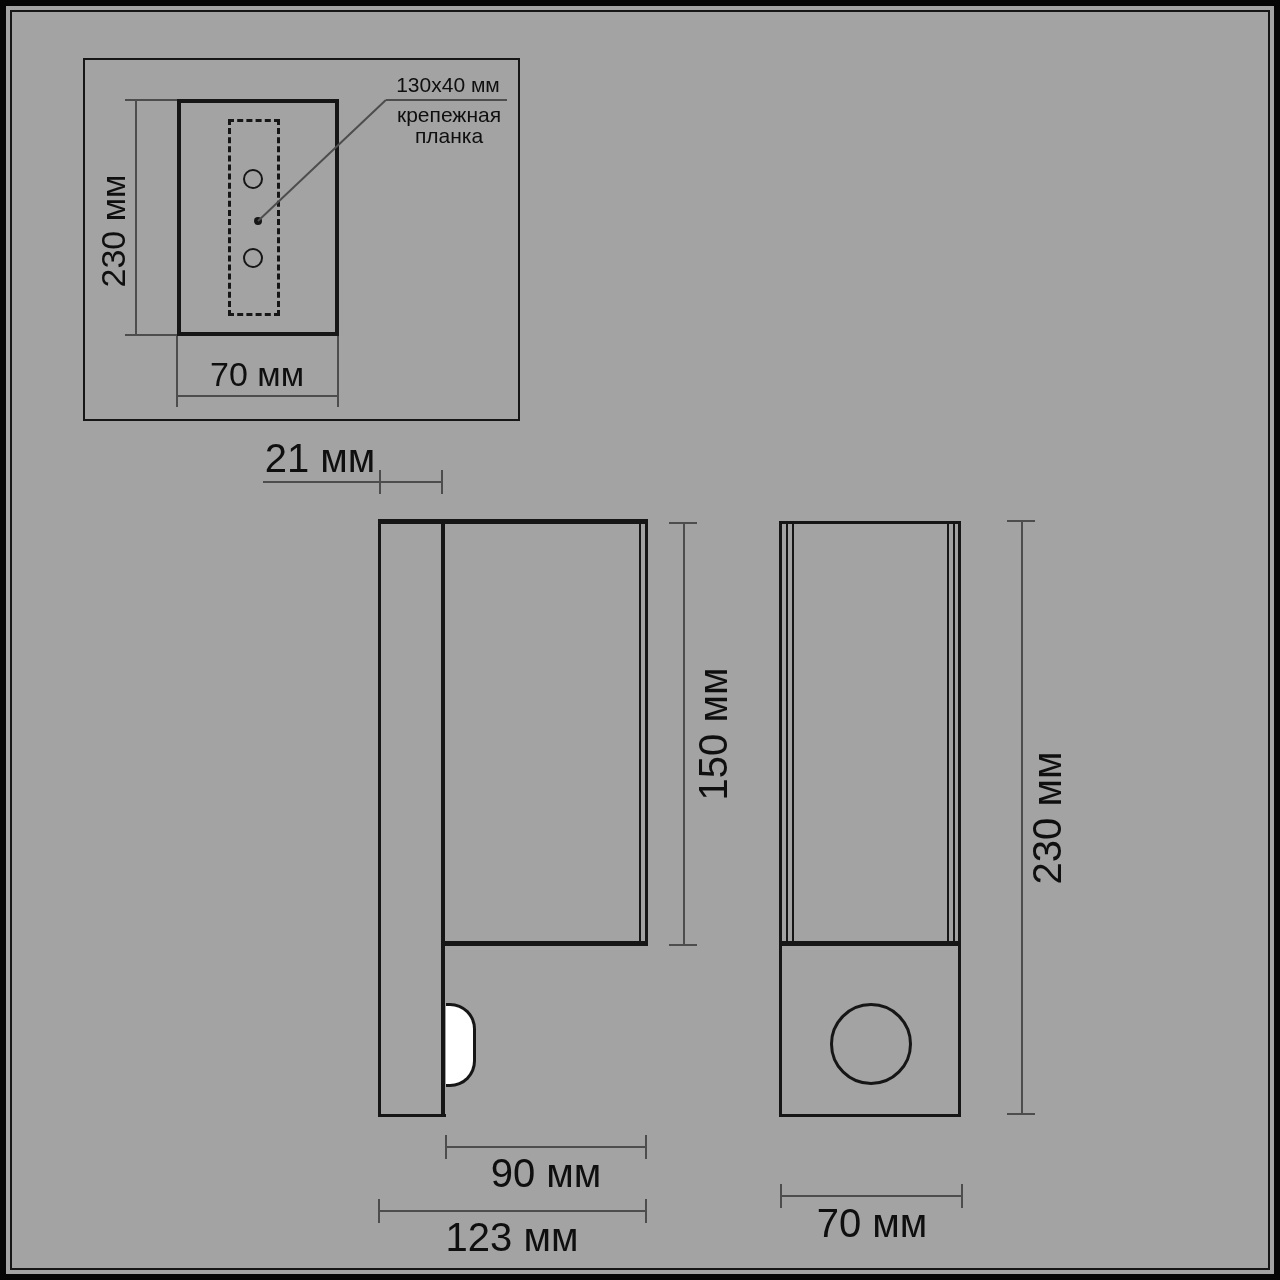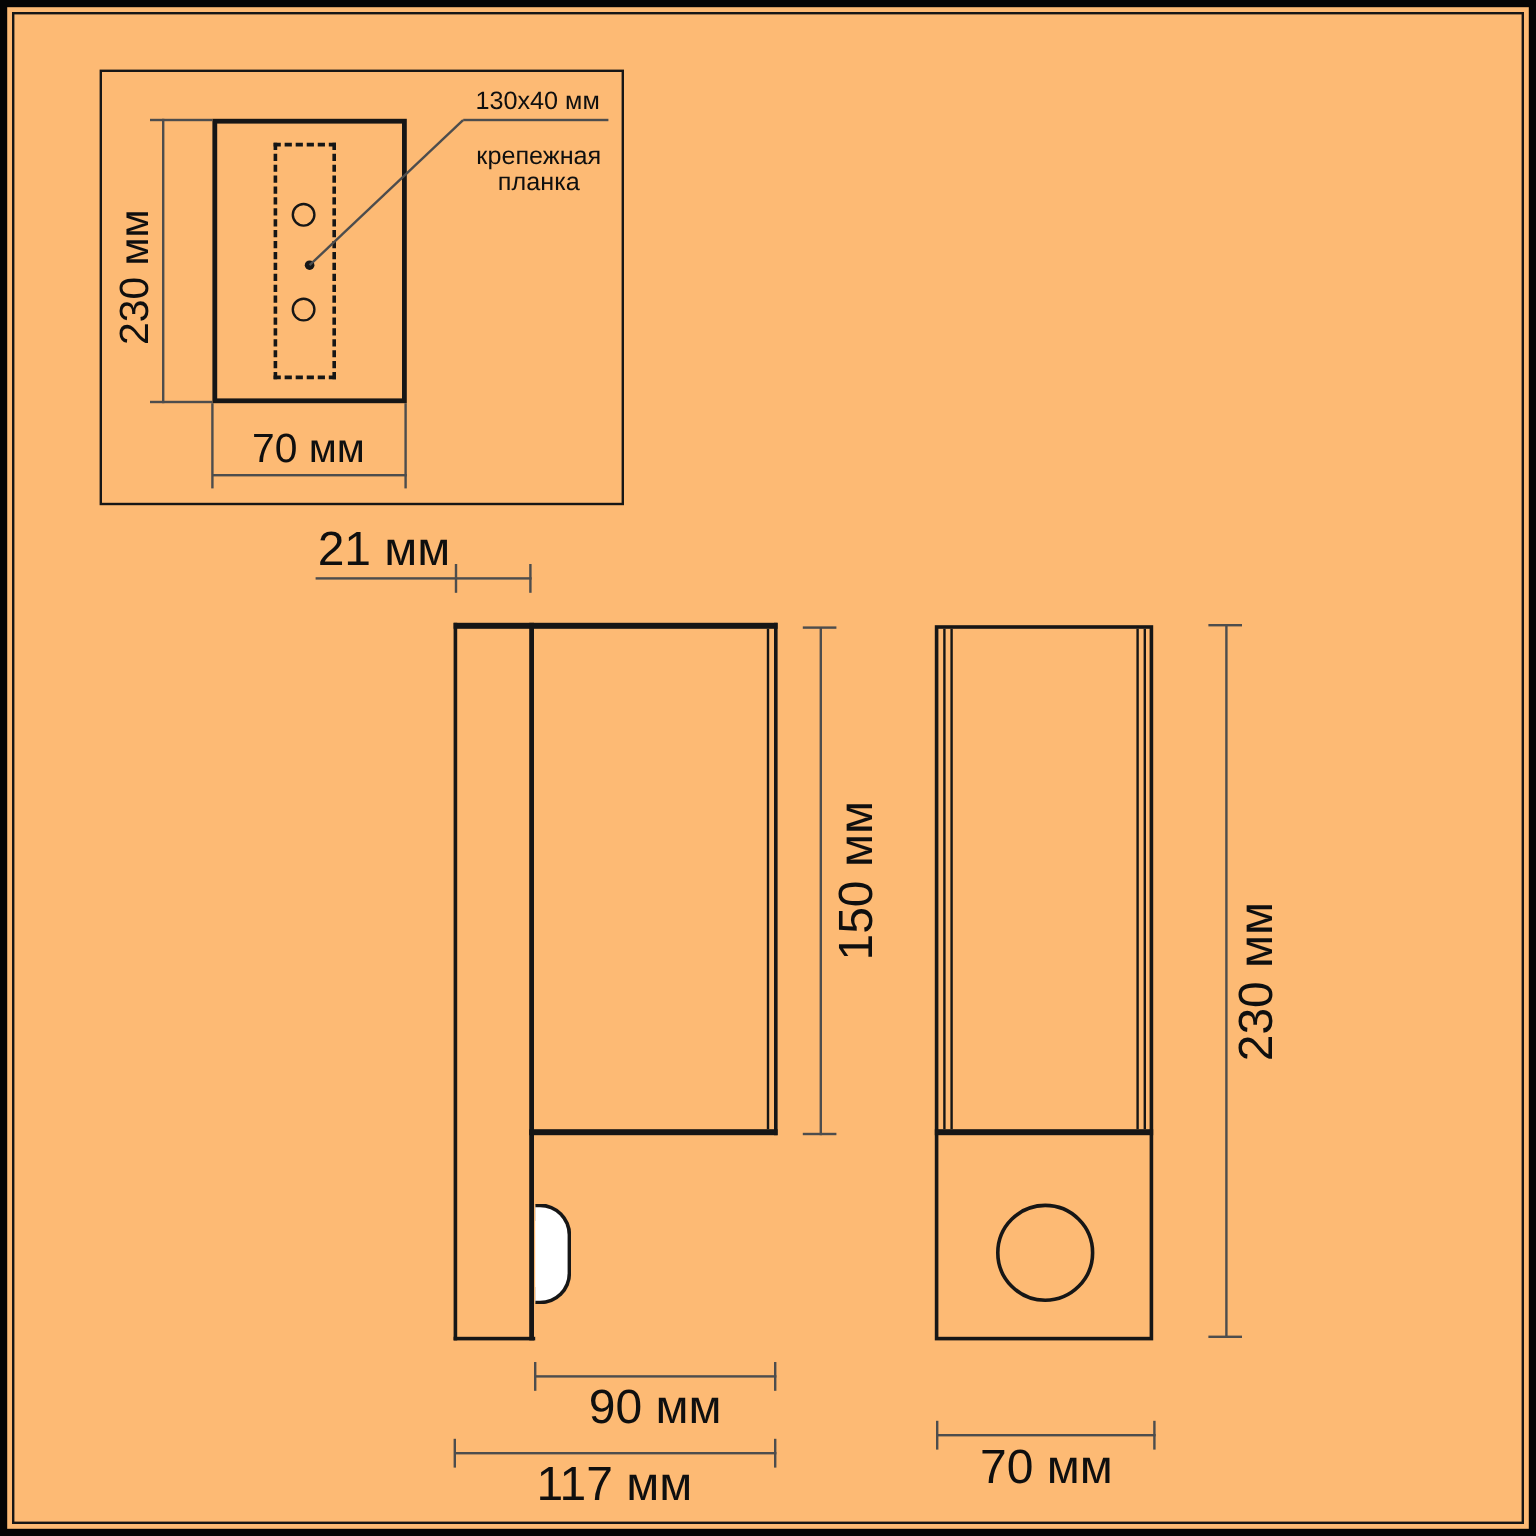--- a/index.html
+++ b/index.html
@@ -1,18 +1,18 @@
 <!DOCTYPE html>
 <html><head>
 <meta charset="utf-8">
 <style>
   * { margin:0; padding:0; box-sizing:border-box; }
   html,body { background:#ffffff; }
   .canvas {
-    position:relative; width:1280px; height:1280px; background:#fdba74;
+    position:relative; width:1280px; height:1280px; background:#a3a3a3;
     font-family:"Liberation Sans","DejaVu Sans",sans-serif; color:#111;
     overflow:hidden;
   }
   .frame-outer { position:absolute; inset:0; border:6px solid #050505; }
   .frame-inner { position:absolute; inset:10px; border:2px solid #161616; }
   .ln  { position:absolute; background:#161616; }      
   .dim { position:absolute; background:#4d4d4d; }      
   .outline { position:absolute; border:3px solid #161616; background:transparent; }
   .dim-label { position:absolute; font-size:40px; line-height:1.08; color:#0f0f0f; white-space:nowrap; }
   .dim-label.small { font-size:34px; }
@@ -36,21 +36,21 @@
     <div class="outline" style="left:228px; top:119px; width:52px; height:197px; border-style:dashed;"></div>
 
     <div class="outline" style="left:243px; top:169px; width:20px; height:20px; border-width:2.5px; border-radius:50%;"></div>
     <div class="outline" style="left:243px; top:248px; width:20px; height:20px; border-width:2.5px; border-radius:50%;"></div>
 
     <div class="ln" style="left:254px; top:217px; width:8px; height:8px; border-radius:50%;"></div>
     <div class="dim" style="left:258px; top:220px; width:176px; height:2px; transform:rotate(-43.4deg); transform-origin:0 50%;"></div>
     <div class="dim" style="left:386px; top:99px; width:121px; height:2px;"></div>
 
     <div class="note-label hcenter" style="left:448px; top:74px;">130x40 мм</div>
-    <div class="note-label" style="left:374px; top:104px; width:150px; text-align:center; white-space:normal;margin-top:16px;">крепежная планка</div>
+    <div class="note-label" style="left:374px; top:104px; width:150px; text-align:center; white-space:normal;">крепежная планка</div>
 
     <div class="dim" style="left:125px; top:99px; width:52px; height:2px;"></div>
     <div class="dim" style="left:125px; top:334px; width:52px; height:2px;"></div>
     <div class="dim" style="left:135px; top:99px; width:2px; height:237px;"></div>
     <div class="dim-label small rot" style="left:113px; top:231px;">230 мм</div>
 
     <div class="dim" style="left:176px; top:336px; width:2px; height:71px;"></div>
     <div class="dim" style="left:337px; top:336px; width:2px; height:71px;"></div>
     <div class="dim" style="left:177px; top:395px; width:162px; height:2px;"></div>
     <div class="dim-label small hcenter" style="left:257px; top:356px;">70 мм</div>
@@ -85,21 +85,21 @@
     <div class="dim" style="left:446px; top:1146px; width:201px; height:2px;"></div>
     <div class="dim" style="left:445px; top:1135px; width:2px; height:24px;"></div>
     <div class="dim" style="left:645px; top:1135px; width:2px; height:24px;"></div>
     <div class="dim-label hcenter" style="left:546px; top:1152px;">90 мм</div>
   </div>
 
   <div>
     <div class="dim" style="left:379px; top:1210px; width:268px; height:2px;"></div>
     <div class="dim" style="left:378px; top:1199px; width:2px; height:24px;"></div>
     <div class="dim" style="left:645px; top:1199px; width:2px; height:24px;"></div>
-    <div class="dim-label hcenter" style="left:512px; top:1216px;">117 мм</div>
+    <div class="dim-label hcenter" style="left:512px; top:1216px;">123 мм</div>
   </div>
 
   <div>
     <div class="outline" style="left:779px; top:521px; width:182px; height:596px;"></div>
     <div class="ln" style="left:779px; top:941px; width:182px; height:5px;"></div>
     <div class="ln" style="left:786px; top:524px; width:2px; height:417px;"></div>
     <div class="ln" style="left:792px; top:524px; width:2px; height:417px;"></div>
     <div class="ln" style="left:947px; top:524px; width:2px; height:417px;"></div>
     <div class="ln" style="left:953px; top:524px; width:2px; height:417px;"></div>
     <div class="outline" style="left:830px; top:1003px; width:82px; height:82px; border-radius:50%;"></div>

